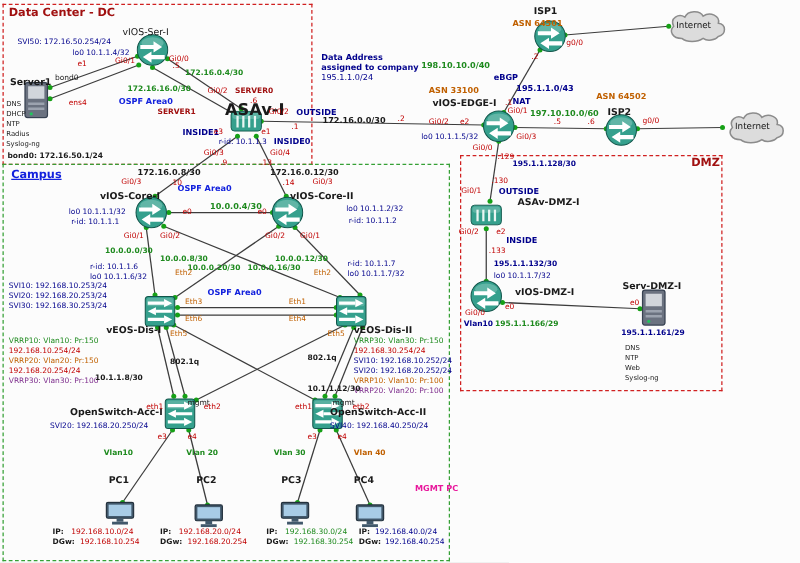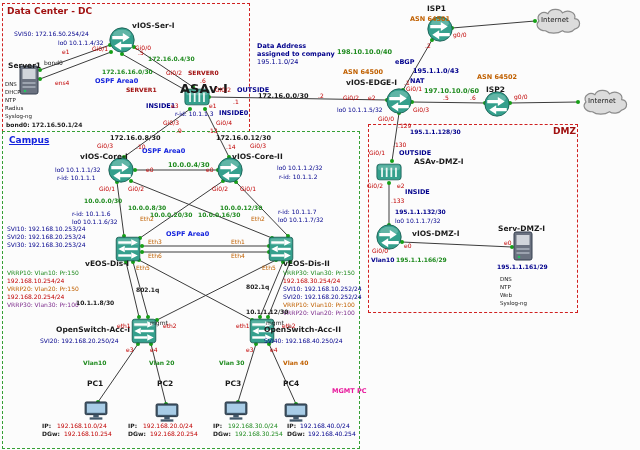--- a/index.html
+++ b/index.html
@@ -291,21 +291,21 @@
     </div>
     <div class="node" style="left: 284px; top: 403px; width: 24px; height: 20px;">
       <svg viewBox="0 0 26 22">
         <rect x="1" y="1" width="24" height="14" rx="1.5" fill="#41586b" stroke="#22303c"></rect>
         <rect x="3" y="3" width="20" height="10" fill="#a8cce6"></rect>
         <rect x="10" y="15" width="6" height="3" fill="#41586b"></rect>
         <rect x="6" y="18" width="14" height="2.5" fill="#41586b"></rect>
       </svg>
     </div>
     <span class="lbl" style="left: 7px; top: 7px; color: rgb(160, 16, 16); font-size: 9px; font-weight: bold;">Data Center - DC</span>
-    <span class="lbl" style="left: 98px; top: 22px; color: rgb(26, 26, 26); font-size: 7.5px; font-weight: bold; margin-left: 34px;">vIOS-Ser-I</span>
+    <span class="lbl" style="left: 98px; top: 22px; color: rgb(26, 26, 26); font-size: 7.5px; font-weight: normal;">vIOS-Ser-I</span>
     <span class="lbl" style="left: 14px; top: 31px; color: rgb(0, 0, 140); font-size: 6px;">SVI50: 172.16.50.254/24</span>
     <span class="lbl" style="left: 58px; top: 40px; color: rgb(0, 0, 140); font-size: 6px;">lo0 10.1.1.4/32</span>
     <span class="lbl" style="left: 8px; top: 62px; color: rgb(26, 26, 26); font-size: 7.5px; font-weight: bold;">Server1</span>
     <span class="lbl" style="left: 5px; top: 82px; color: rgb(26, 26, 26); font-size: 5.5px;">DNS</span>
     <span class="lbl" style="left: 5px; top: 90px; color: rgb(26, 26, 26); font-size: 5.5px;">DHCP</span>
     <span class="lbl" style="left: 5px; top: 98px; color: rgb(26, 26, 26); font-size: 5.5px;">NTP</span>
     <span class="lbl" style="left: 5px; top: 106px; color: rgb(26, 26, 26); font-size: 5.5px;">Radius</span>
     <span class="lbl" style="left: 5px; top: 114px; color: rgb(26, 26, 26); font-size: 5.5px;">Syslog-ng</span>
     <span class="lbl" style="left: 6px; top: 122px; color: rgb(26, 26, 26); font-size: 6px; font-weight: bold;">bond0: 172.16.50.1/24</span>
     <span class="lbl" style="left: 62px; top: 49px; color: rgb(192, 0, 0); font-size: 6px;">e1</span>
@@ -322,21 +322,21 @@
     <span class="lbl" style="left: 95px; top: 78px; color: rgb(19, 34, 221); font-size: 6.5px; font-weight: bold;">OSPF Area0</span>
     <span class="lbl" style="left: 126px; top: 87px; color: rgb(160, 16, 16); font-size: 6px; font-weight: bold;">SERVER1</span>
     <span class="lbl" style="left: 427px; top: 5px; color: rgb(26, 26, 26); font-size: 7.5px; font-weight: bold;">ISP1</span>
     <span class="lbl" style="left: 410px; top: 16px; color: rgb(192, 96, 0); font-size: 6.5px; font-weight: bold;">ASN 64501</span>
     <span class="lbl" style="left: 453px; top: 32px; color: rgb(192, 0, 0); font-size: 6px;">g0/0</span>
     <span class="lbl" style="left: 541px; top: 17px; color: rgb(26, 26, 26); font-size: 7px;">Internet</span>
     <span class="lbl" style="left: 337px; top: 49px; color: rgb(30, 138, 30); font-size: 6.5px; font-weight: bold;">198.10.10.0/40</span>
     <span class="lbl" style="left: 425px; top: 43px; color: rgb(192, 0, 0); font-size: 6px;">.2</span>
     <span class="lbl" style="left: 404px; top: 80px; color: rgb(192, 0, 0); font-size: 6px;">.1</span>
     <span class="lbl" style="left: 395px; top: 59px; color: rgb(0, 0, 140); font-size: 6.5px; font-weight: bold;">eBGP</span>
-    <span class="lbl" style="left: 343px; top: 69px; color: rgb(192, 96, 0); font-size: 6.5px; font-weight: bold;">ASN 64500</span>
+    <span class="lbl" style="left: 343px; top: 69px; color: rgb(192, 96, 0); font-size: 6.5px; font-weight: bold;">ASN 33100</span>
     <span class="lbl" style="left: 346px; top: 79px; color: rgb(26, 26, 26); font-size: 7.5px; font-weight: bold;">vIOS-EDGE-I</span>
     <span class="lbl" style="left: 413px; top: 68px; color: rgb(0, 0, 140); font-size: 6.5px; font-weight: bold;">195.1.1.0/43</span>
     <span class="lbl" style="left: 410px; top: 78px; color: rgb(0, 0, 140); font-size: 6.5px; font-weight: bold;">NAT</span>
     <span class="lbl" style="left: 477px; top: 74px; color: rgb(192, 96, 0); font-size: 6.5px; font-weight: bold;">ASN 64502</span>
     <span class="lbl" style="left: 424px; top: 88px; color: rgb(30, 138, 30); font-size: 6.5px; font-weight: bold;">197.10.10.0/60</span>
     <span class="lbl" style="left: 486px; top: 86px; color: rgb(26, 26, 26); font-size: 7.5px; font-weight: bold;">ISP2</span>
     <span class="lbl" style="left: 443px; top: 95px; color: rgb(192, 0, 0); font-size: 6px;">.5</span>
     <span class="lbl" style="left: 470px; top: 95px; color: rgb(192, 0, 0); font-size: 6px;">.6</span>
     <span class="lbl" style="left: 514px; top: 94px; color: rgb(192, 0, 0); font-size: 6px;">g0/0</span>
     <span class="lbl" style="left: 588px; top: 98px; color: rgb(26, 26, 26); font-size: 7px;">Internet</span>

